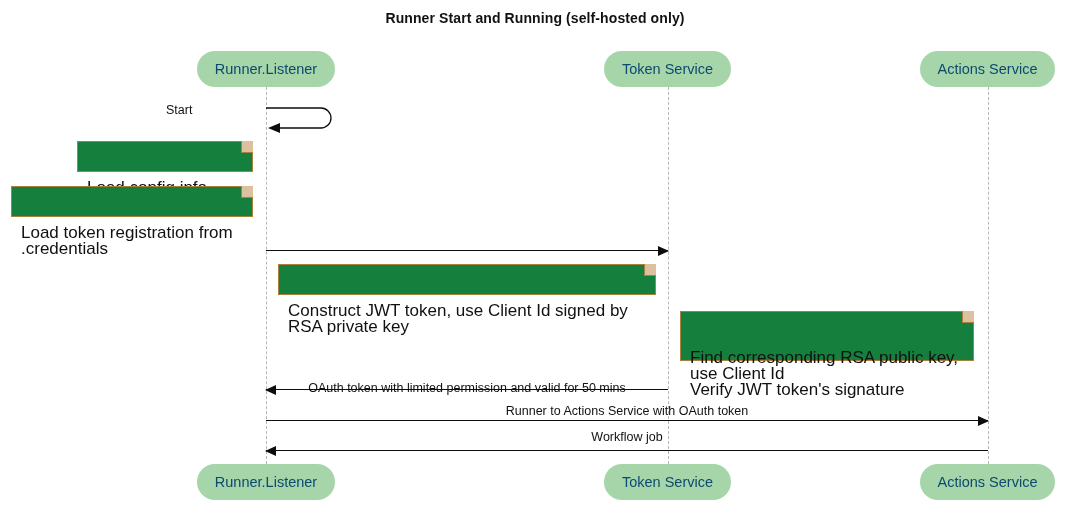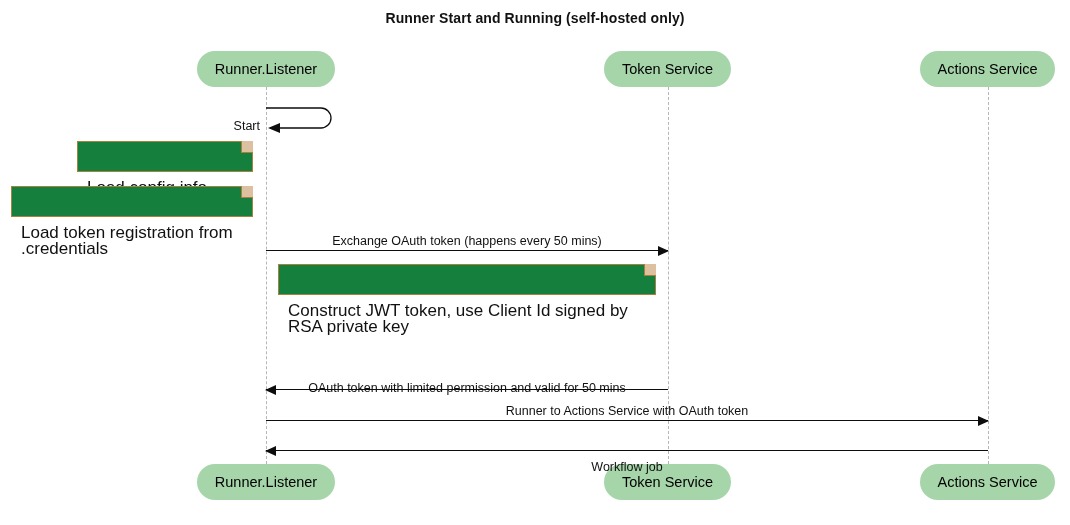--- a/index.html
+++ b/index.html
@@ -39,21 +39,21 @@
   
   .participant {
     position: absolute;
     height: 36px;
     background: #a6d5a9;
     border-radius: 18px;
     display: flex;
     align-items: center;
     justify-content: center;
     font-size: 14.5px;
-    color: #000000;
+    color: #0c4a6e;
     box-sizing: border-box;
     white-space: nowrap;
   }
   
   .note {
     position: absolute;
     background: #15803d;
     border: 1px solid #a9813f;
     box-sizing: border-box;
     font-size: 17px;
@@ -100,22 +100,21 @@
     position: absolute;
     font-size: 12.5px;
     color: #111111;
     white-space: nowrap;
     background: transparent;
   }
   .msg-label.center {
     text-align: center;
   }
   .msg-label.rightal {
-    text-align: right;
-    margin-top: 16px;
+    text-align: left;
   }
   
   .selfloop {
     position: absolute;
   }
   .selfloop svg {
     display: block;
     overflow: visible;
   }
 </style>
@@ -166,34 +165,38 @@
   <div class="note" style="left:11px; top:186px; width:242px; height:31px;">
     <span class="fold"></span>
     <span>Load token registration from .credentials</span>
   </div>
 
   <div class="note" style="left:278px; top:264px; width:378px; height:31px;">
     <span class="fold"></span>
     <span>Construct JWT token, use Client Id signed by RSA private key</span>
   </div>
 
-
-  <div class="msg-label center" style="left:266px; top:234px; width:402px;">Exchange OAuth token (happens every 50 mins)</div>
+  <div class="note" style="left:680px; top:311px; width:294px; height:50px;">
+    <span class="fold"></span>
+    <span>Find corresponding RSA public key, use Client Id
+Verify JWT token's signature</span>
+  </div>
+
   <div class="msg" style="left:266px; top:250px; width:402px;">
     <span class="arrowhead right"></span>
   </div>
 
   <div class="msg-label center" style="left:266px; top:373px; width:402px;margin-top:8px;">OAuth token with limited permission and valid for 50 mins</div>
   <div class="msg" style="left:266px; top:389px; width:402px;">
     <span class="arrowhead left"></span>
   </div>
 
   <div class="msg-label center" style="left:266px; top:404px; width:722px;">Runner to Actions Service with OAuth token</div>
   <div class="msg" style="left:266px; top:420px; width:722px;">
     <span class="arrowhead right"></span>
   </div>
 
-  <div class="msg-label center" style="left:266px; top:460px; width:722px;">Workflow job</div>
+  <div class="msg-label center" style="left:266px; top:430px; width:722px;">Workflow job</div>
   <div class="msg" style="left:266px; top:450px; width:722px;">
     <span class="arrowhead left"></span>
   </div>
 
 </div>
 
 </body></html>

